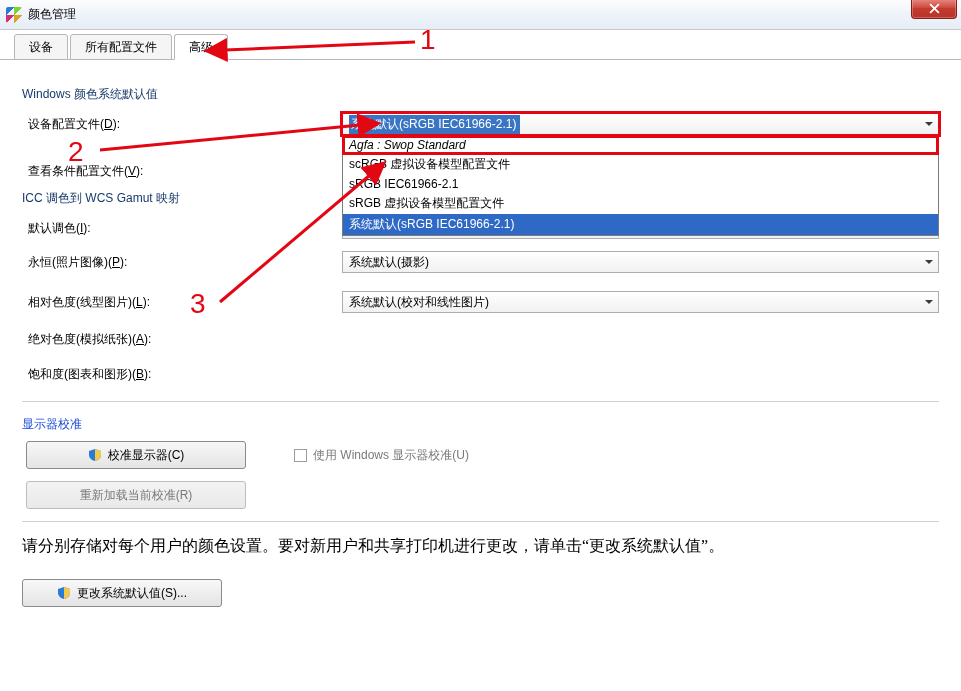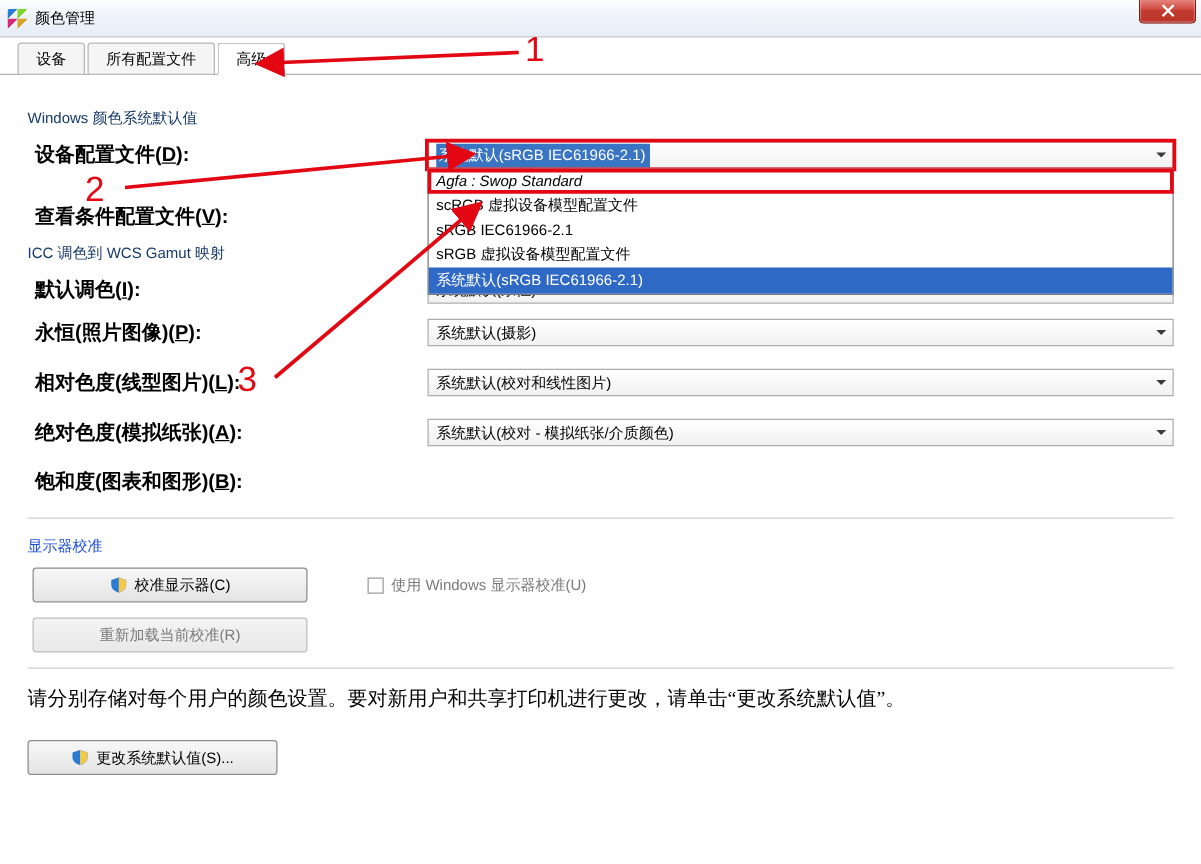--- a/index.html
+++ b/index.html
@@ -92,22 +92,21 @@
     margin: 10px 0 8px 0;
   }
   .formrow {
     display:flex;
     align-items:center;
     margin: 10px 0 18px 0;
   }
   .formlabel {
     width: 320px;
     padding-left: 6px;
-    font-size:16px;
-    font-weight:bold;
+    font-size:12px;
   }
   .formlabel .ul { text-decoration: underline; }
   .combo {
     flex:1;
     height: 22px;
     border: 1px solid #adadad;
     background: linear-gradient(#fff,#f1f1f1);
     display:flex; align-items:center;
     padding: 0 20px 0 6px;
     position:relative;
@@ -299,24 +298,20 @@
     <div class="combo">
       <span>系统默认(校对和线性图片)</span>
       <span class="combo-arrow"></span>
     </div>
   </div>
 
   <div class="formrow">
     <div class="formlabel">
       <span>绝对色度(模拟纸张)(</span><span class="ul">A</span><span>):</span>
     </div>
-    <div class="combo">
-      <span>系统默认(校对 - 模拟纸张/介质颜色)</span>
-      <span class="combo-arrow"></span>
-    </div>
   </div>
 
   <div class="formrow">
     <div class="formlabel">
       <span>饱和度(图表和图形)(</span><span class="ul">B</span><span>):</span>
     </div>
   </div>
 
   <div class="hr"></div>
 

